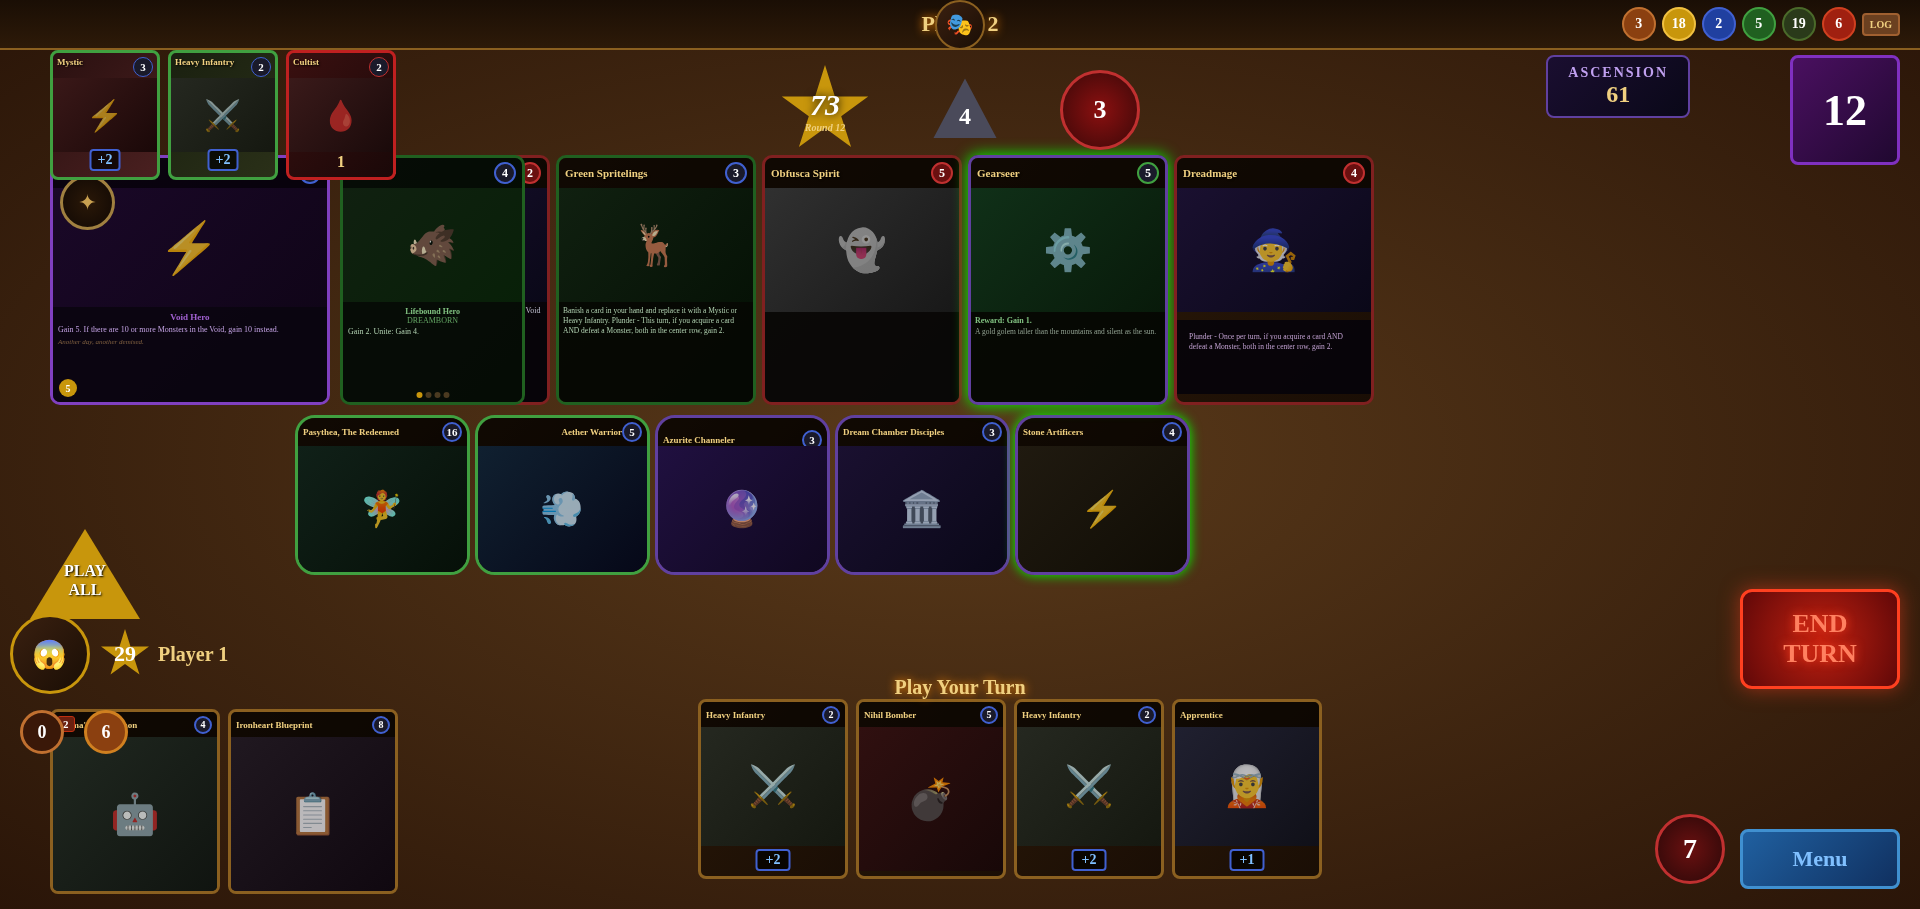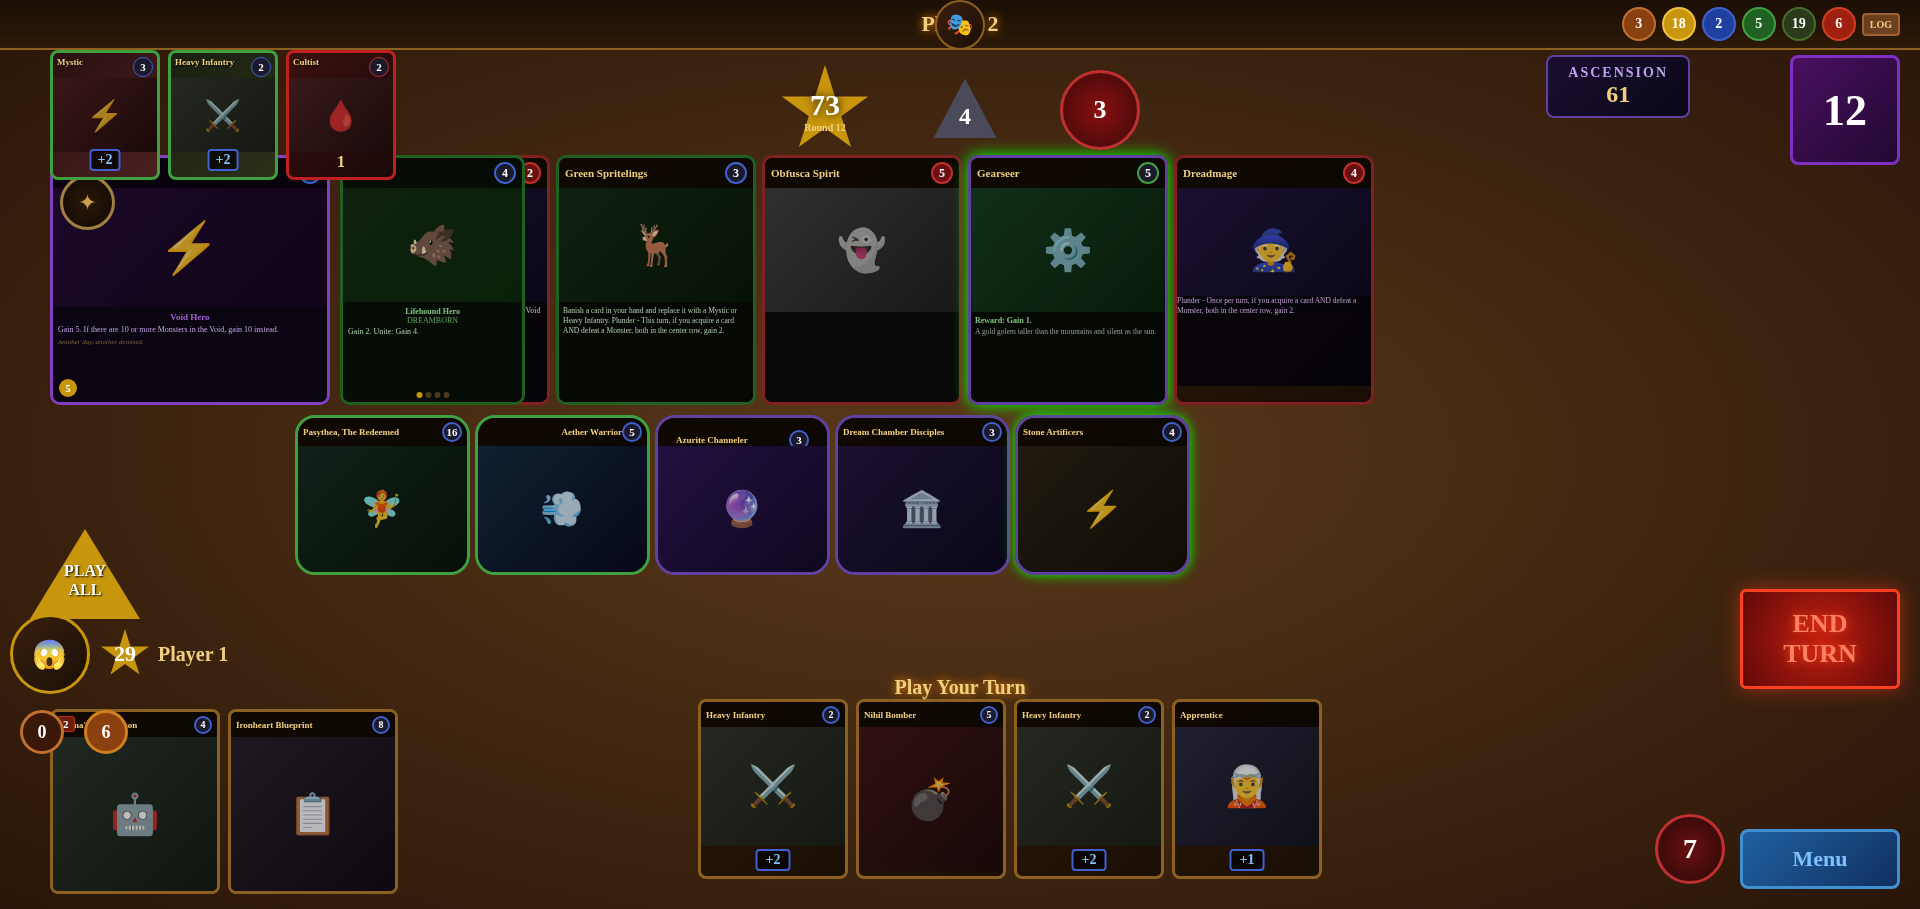--- a/index.html
+++ b/index.html
@@ -156,20 +156,21 @@
       z-index: 30;
     }
 
     .round-star {
       width: 90px;
       height: 90px;
       position: relative;
       display: flex;
       align-items: center;
       justify-content: center;
+      font-style: italic;
     }
 
     .star-bg {
       position: absolute;
       inset: 0;
       background: #c8960c;
       clip-path: polygon(50% 0%, 61% 35%, 98% 35%, 68% 57%, 79% 91%, 50% 70%, 21% 91%, 32% 57%, 2% 35%, 39% 35%);
     }
 
     .triangle-badge {
@@ -391,21 +392,21 @@
 
     
     .end-turn-btn {
       position: absolute;
       right: 20px;
       bottom: 220px;
       width: 160px;
       height: 100px;
       background: radial-gradient(circle, #c02010 0%, #600808 100%);
       border: 3px solid #ff4020;
-      border-radius: 6px;
+      border-radius: 12px;
       display: flex;
       align-items: center;
       justify-content: center;
       cursor: pointer;
       box-shadow: 0 0 20px rgba(255,64,32,0.5);
     }
 
     
     .menu-btn {
       position: absolute;
@@ -733,21 +734,21 @@
   </div>
 
   <div class="game-card monster-card" style="min-width:175px;">
     <div class="card-header">
       <span class="card-name">Dreadmage</span>
       <div class="card-cost-circle card-cost-red">4</div>
     </div>
     <div style="position:absolute;top:30px;left:0;right:0;bottom:90px;background:linear-gradient(135deg,#1a1030,#0a0818);display:flex;align-items:center;justify-content:center;">
       <span style="font-size:40px;opacity:0.7;">🧙</span>
     </div>
-    <div style="position:absolute;bottom:16px;left:0;right:0;height:90px;background:rgba(5,3,10,0.9);padding:0;">
+    <div style="position:absolute;bottom:8px;left:0;right:0;height:74px;background:rgba(5,3,10,0.9);padding:12px;">
       <div style="color:#c0a0d0;font-size:7.5px;line-height:1.3;">Plunder - Once per turn, if you acquire a card AND defeat a Monster, both in the center row, gain 2.</div>
     </div>
   </div>
 </div>
 
 <div class="cards-in-play">
 
   <div class="cip-card" style="border-color:#40a040;min-width:155px;max-width:175px;">
     <div style="position:absolute;top:0;left:0;right:0;height:28px;background:rgba(0,0,0,0.6);display:flex;align-items:center;justify-content:space-between;padding:0 5px;">
       <span style="color:#f0d080;font-size:9px;font-weight:bold;">Pasythea, The Redeemed</span>
@@ -762,21 +763,21 @@
     <div style="position:absolute;top:0;left:0;right:0;height:28px;background:rgba(0,0,0,0.6);display:flex;align-items:center;justify-content:flex-end;padding:0 5px;">
       <span style="color:#f0d080;font-size:9px;font-weight:bold;">Aether Warrior</span>
       <div style="background:#1a1a2a;border:2px solid #4060d0;border-radius:50%;width:20px;height:20px;display:flex;align-items:center;justify-content:center;color:#fff;font-size:11px;font-weight:bold;">5</div>
     </div>
     <div style="position:absolute;top:28px;left:0;right:0;bottom:0;background:linear-gradient(135deg,#102030,#060818);display:flex;align-items:center;justify-content:center;">
       <span style="font-size:35px;opacity:0.7;">💨</span>
     </div>
   </div>
 
   <div class="cip-card" style="border-color:#6040a0;">
-    <div style="position:absolute;top:0;left:0;right:0;height:43px;background:rgba(0,0,0,0.6);display:flex;align-items:center;justify-content:space-between;padding:0 18px;">
+    <div style="position:absolute;top:0;left:0;right:0;height:43px;background:rgba(0,0,0,0.6);display:flex;align-items:center;justify-content:space-between;padding:0 5px;">
       <span style="color:#f0d080;font-size:9px;font-weight:bold;">Azurite Channeler</span>
       <div style="background:#1a1a2a;border:2px solid #4060d0;border-radius:50%;width:20px;height:20px;display:flex;align-items:center;justify-content:center;color:#fff;font-size:11px;font-weight:bold;">3</div>
     </div>
     <div style="position:absolute;top:28px;left:0;right:0;bottom:0;background:linear-gradient(135deg,#201040,#100820);display:flex;align-items:center;justify-content:center;">
       <span style="font-size:35px;opacity:0.7;">🔮</span>
     </div>
   </div>
 
 
   <div class="cip-card" style="border-color:#6040a0;padding-left:18px;">

